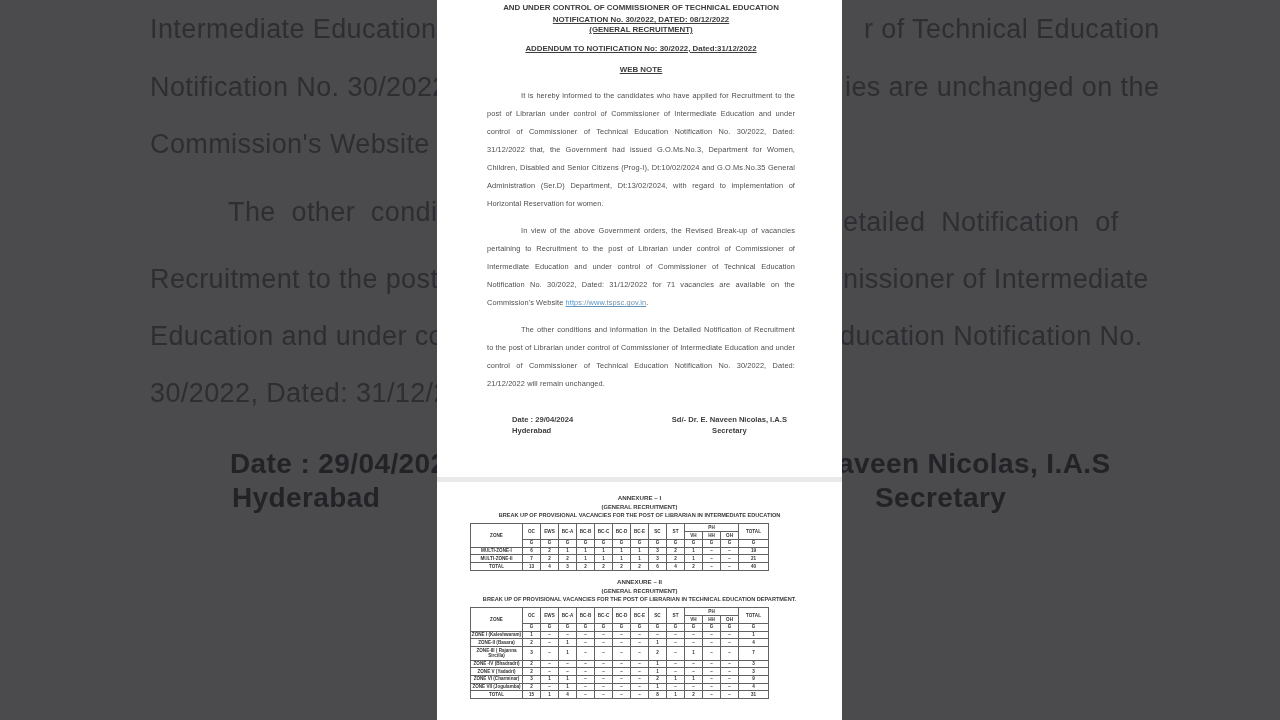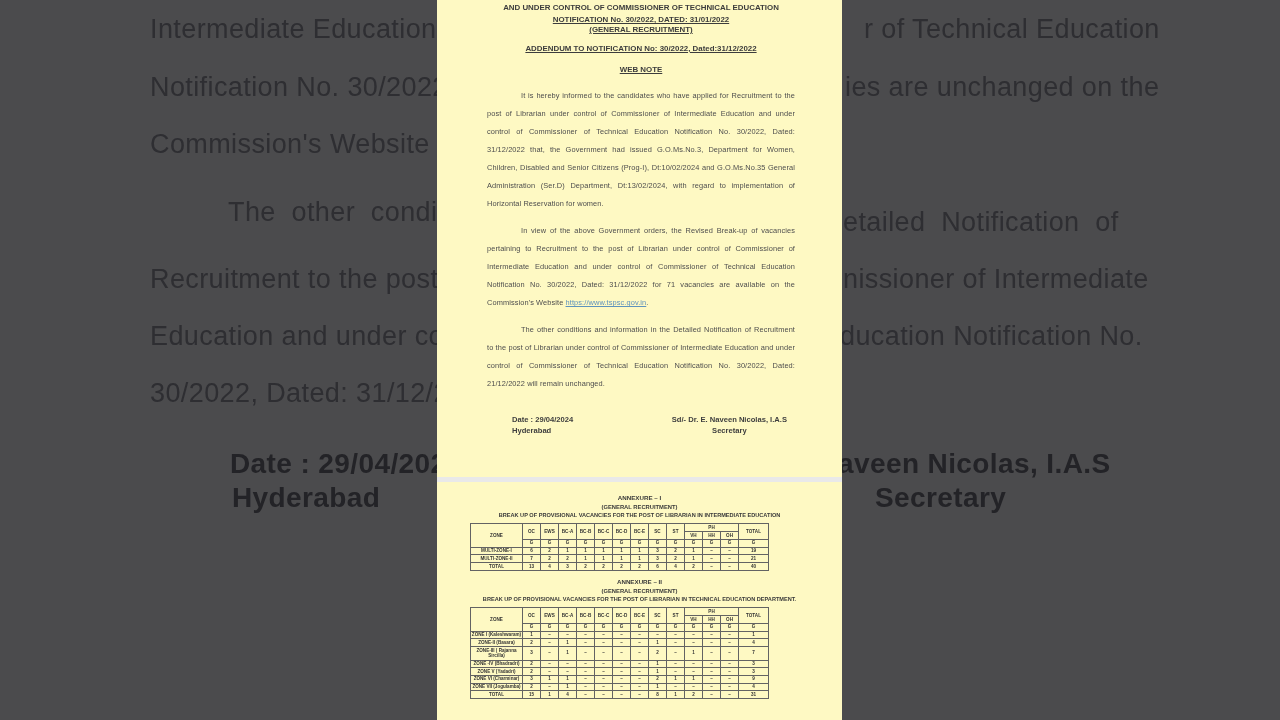--- a/index.html
+++ b/index.html
@@ -10,21 +10,21 @@
   
   .bg-line{
     position:absolute;font-size:27px;color:#2e2e32;letter-spacing:.4px;
     white-space:pre;line-height:1;
   }
   .bg-line.bold{font-weight:bold;font-size:28px;color:#232327;}
   .bg-link{color:#3d5a70;text-decoration:underline;}
   
   .doc{
     position:absolute;left:437px;top:0;width:405px;height:720px;
-    background:#fef9c3;color:#4a4a4a;
+    background:#ffffff;color:#4a4a4a;
   }
   .page1{position:relative;height:477px;box-sizing:border-box;padding:3px 47px 0 50px;}
   .h-line{font-size:7.9px;font-weight:bold;text-align:center;color:#3c3c3c;margin:0;line-height:1.25;}
   .u{text-decoration:underline;}
   .mt2{margin-top:2px;}.mt9{margin-top:9px;}.mt11{margin-top:11px;}
   p.body{
     font-size:7.4px;line-height:18px;text-align:justify;margin:13px 0 0 0;
     color:#4d4d4d;text-indent:34px;letter-spacing:.1px;
   }
   p.body + p.body{margin-top:9px;}
@@ -73,21 +73,21 @@
       <div class="bg-line" style="left: 843px; top: 209px;">etailed  Notification  of</div>
       <div class="bg-line" style="left: 843px; top: 266px;">nissioner of Intermediate</div>
       <div class="bg-line" style="left: 840px; top: 323px;">ducation Notification No.</div>
       <div class="bg-line bold" style="left: 838px; top: 450px;">aveen Nicolas, I.A.S</div>
       <div class="bg-line bold" style="left: 875px; top: 484px;">Secretary</div>
     </div>
 
   <div class="doc">
     <div class="page1">
       <p class="h-line">AND UNDER CONTROL OF COMMISSIONER OF TECHNICAL EDUCATION</p>
-      <p class="h-line u mt2">NOTIFICATION No. 30/2022, DATED: 31/01/2022</p>
+      <p class="h-line u mt2">NOTIFICATION No. 30/2022, DATED: 08/12/2022</p>
       <p class="h-line u">(GENERAL RECRUITMENT)</p>
       <p class="h-line u mt9">ADDENDUM TO NOTIFICATION No: 30/2022, Dated:31/12/2022</p>
       <p class="h-line u mt11">WEB NOTE</p>
 
       <div id="paragraphs">
           <p class="body">It is hereby informed to the candidates who have applied for Recruitment to the post of Librarian under control of Commissioner of Intermediate Education and under control of Commissioner of Technical Education Notification No. 30/2022, Dated: 31/12/2022 that, the Government had issued G.O.Ms.No.3, Department for Women, Children, Disabled and Senior Citizens (Prog-I), Dt:10/02/2024 and G.O.Ms.No.35 General Administration (Ser.D) Department, Dt:13/02/2024, with regard to implementation of Horizontal Reservation for women.</p>
           <p class="body">In view of the above Government orders, the Revised Break-up of vacancies pertaining to Recruitment to the post of  Librarian under control of Commissioner of Intermediate Education and under control of Commissioner of Technical Education Notification No. 30/2022, Dated: 31/12/2022 for 71 vacancies are available on the Commission's Website <span class="doc-link">https://www.tspsc.gov.in</span>.</p>
           <p class="body">The other conditions and information in the Detailed Notification of Recruitment to the post of Librarian under control of Commissioner of Intermediate Education and under control of Commissioner of Technical Education Notification No. 30/2022, Dated: 21/12/2022 will remain unchanged.</p>
         </div>
 

